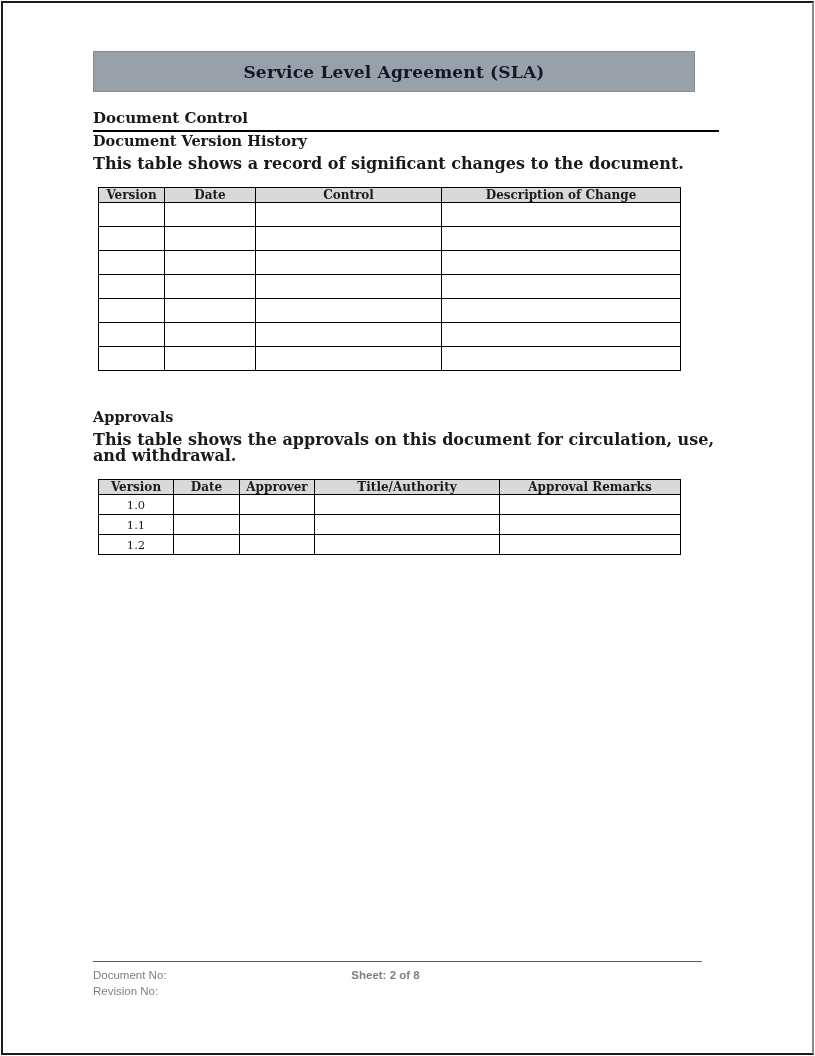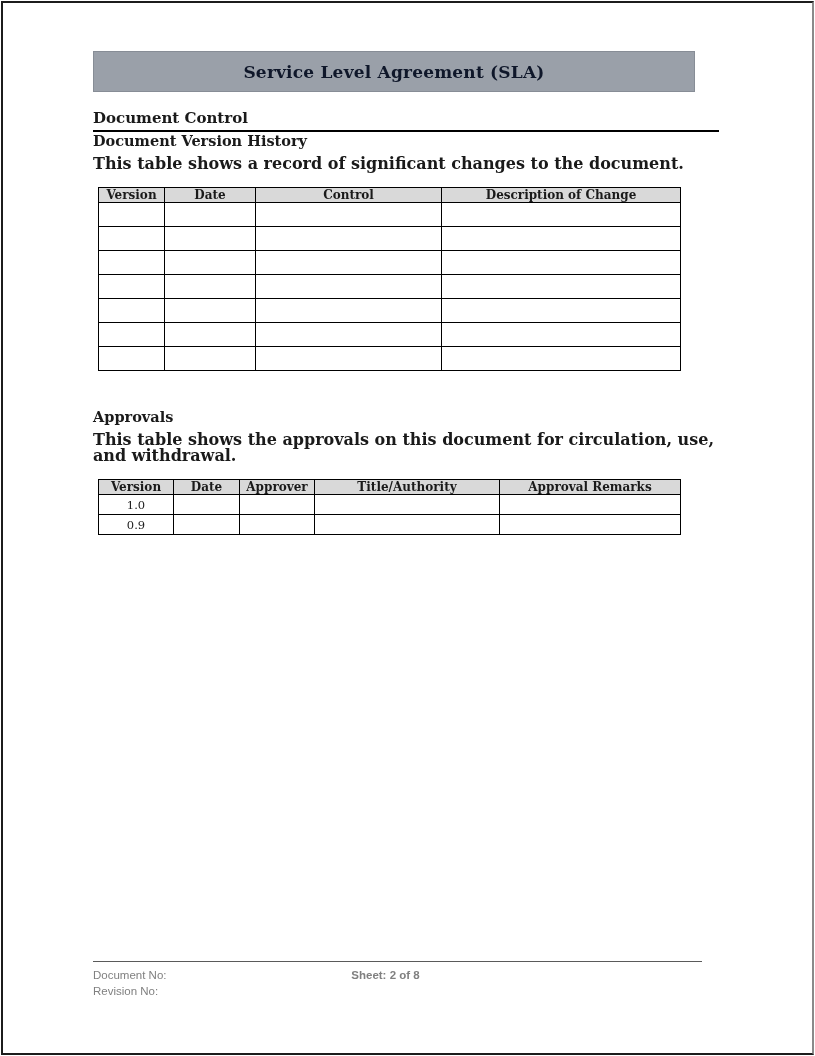--- a/index.html
+++ b/index.html
@@ -196,21 +196,28 @@
         </thead>
         <tbody>
           <tr>
             <td>1.0</td>
             <td></td>
             <td></td>
             <td></td>
             <td></td>
           </tr>
           <tr>
-            <td>0.9</td>
+            <td>1.1</td>
+            <td></td>
+            <td></td>
+            <td></td>
+            <td></td>
+          </tr>
+          <tr>
+            <td>1.2</td>
             <td></td>
             <td></td>
             <td></td>
             <td></td>
           </tr>
         </tbody>
       </table>
 
   </div>
 

